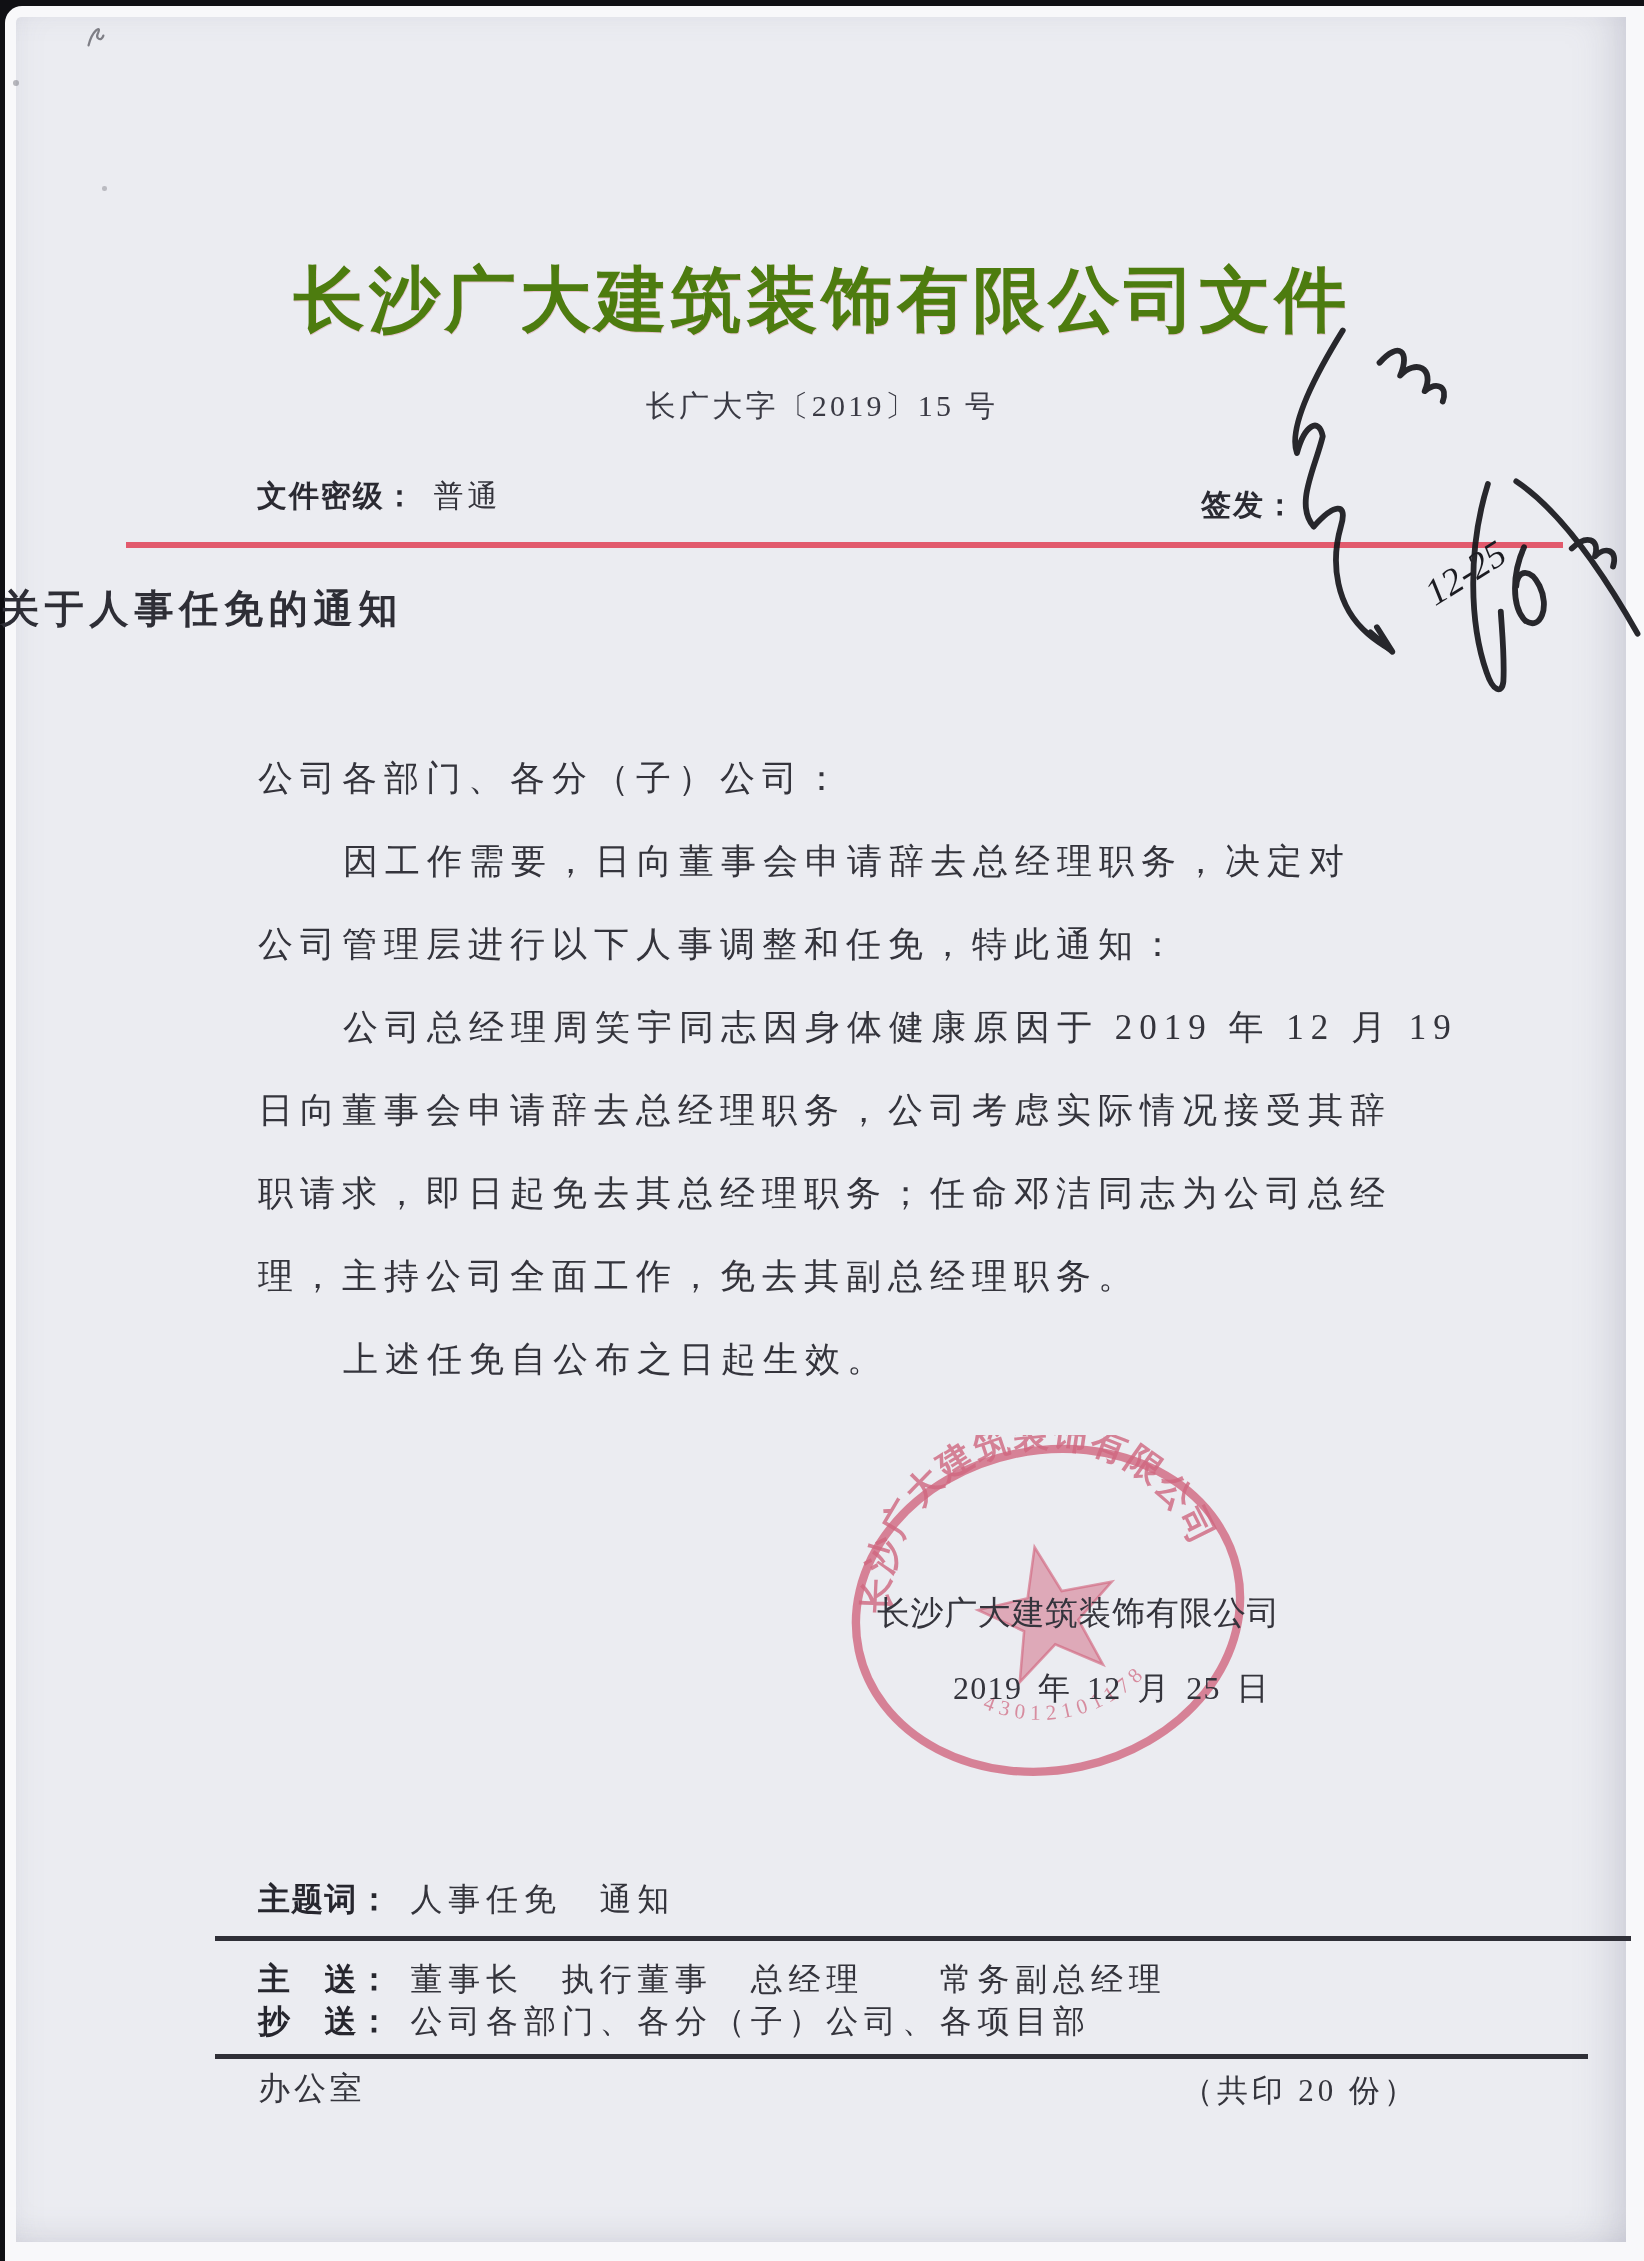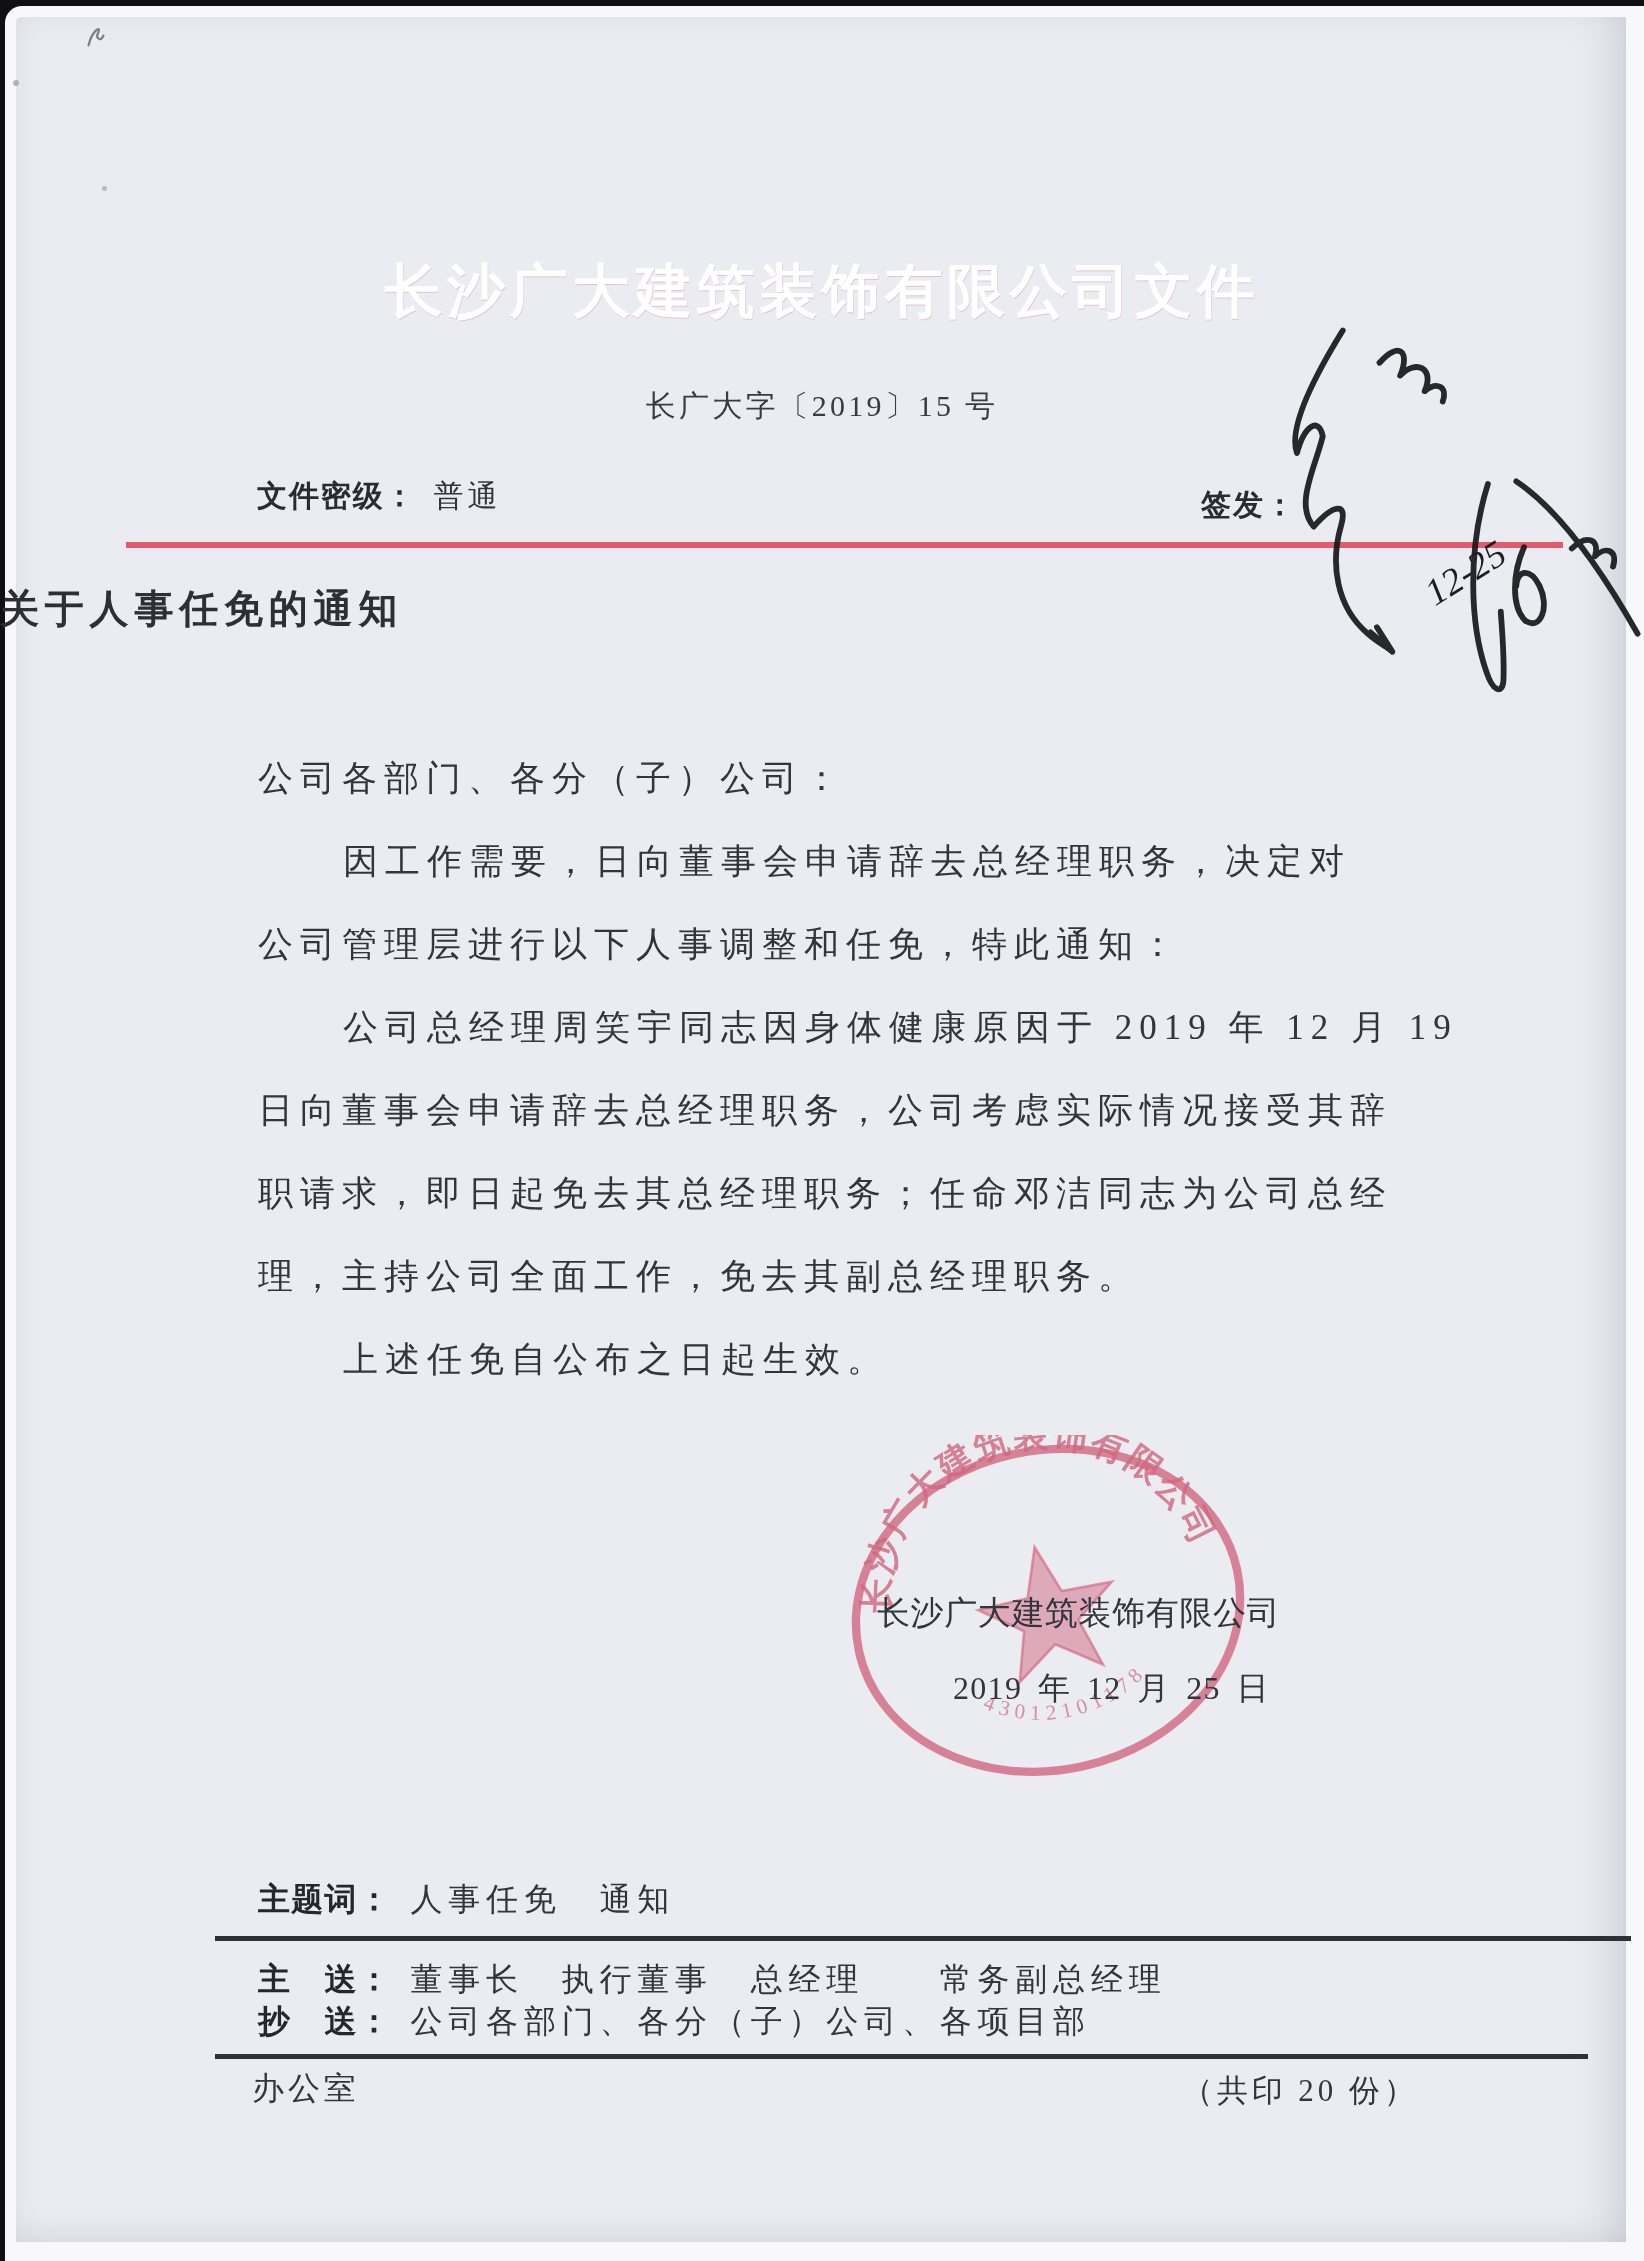--- a/index.html
+++ b/index.html
@@ -17,21 +17,21 @@
   .page{
     position:absolute;top:17.4px;left:16px;right:18px;bottom:19.3px;
     background:#ebecf1;border-top-left-radius:5.2px;
     box-shadow:inset -30px 0 45px -23px rgba(110,110,135,.28),
                inset 0 -23px 39px -26px rgba(120,120,145,.18),
                inset 19.3px 0 39px -26px rgba(120,120,145,.12);
   }
   
   .org-title{
     position:absolute;left:0;right:0;top:253px;text-align:center;
-    font-size:58px;font-weight:bold;letter-spacing:4.5px;color:#ffffff;
+    font-size:71px;font-weight:bold;letter-spacing:4.5px;color:#4d7c0f;
     text-shadow:0.6px 1.3px 0 rgba(212,86,110,.28);
   }
   .doc-number{
     position:absolute;left:0;right:0;top:386px;text-align:center;
     font-size:30px;letter-spacing:3.2px;color:#3a3a44;
   }
   .security-row{position:absolute;left:257px;top:476px;font-size:30px;color:#34343c;}
   .security-row .lbl{font-weight:bold;letter-spacing:1.9px;color:#2a2a32;}
   .security-row .val{margin-left:17px;letter-spacing:3.9px;}
   .issuer-row{position:absolute;left:1201px;top:485px;font-size:30px;font-weight:bold;letter-spacing:1.9px;color:#2a2a32;}
@@ -47,21 +47,21 @@
   
   .signoff-company{position:absolute;left:877px;top:1591px;font-size:33px;letter-spacing:0.6px;color:#34343c;}
   .signoff-date{position:absolute;left:953px;top:1667px;font-size:32px;letter-spacing:1.3px;word-spacing:6.4px;color:#34343c;}
   
   .f-row{position:absolute;left:258px;font-size:32px;color:#34343c;white-space:nowrap;}
   .f-row .lbl{font-weight:bold;letter-spacing:1.3px;color:#26262e;}
   .f-row .val{margin-left:19.3px;letter-spacing:5.8px;}
   .rule-dark{position:absolute;height:4.5px;background:#2f2f37;}
   .rule-subject{left:215px;top:1936px;width:1416px;}
   .rule-cc{left:215px;top:2054px;width:1373px;}
-  .office{position:absolute;left:252px;top:2067px;font-size:32px;letter-spacing:3.9px;color:#34343c;}
+  .office{position:absolute;left:258px;top:2067px;font-size:32px;letter-spacing:3.9px;color:#34343c;}
   .copies{position:absolute;left:1182px;top:2070px;font-size:31px;letter-spacing:3.9px;color:#34343c;}
   
   .seal{position:absolute;left:835px;top:1435px;width:426px;height:361px;}
   .signature{position:absolute;left:1186px;top:271px;width:458px;height:426px;}
   
   .speck{position:absolute;border-radius:50%;background:#8a8a92;}
   .speck.a{left:13px;top:80px;width:5.8px;height:5.8px;opacity:.6;}
   .speck.b{left:102px;top:186px;width:4.5px;height:4.5px;opacity:.5;}
   .squiggle{position:absolute;left:86px;top:22px;}
 </style>

